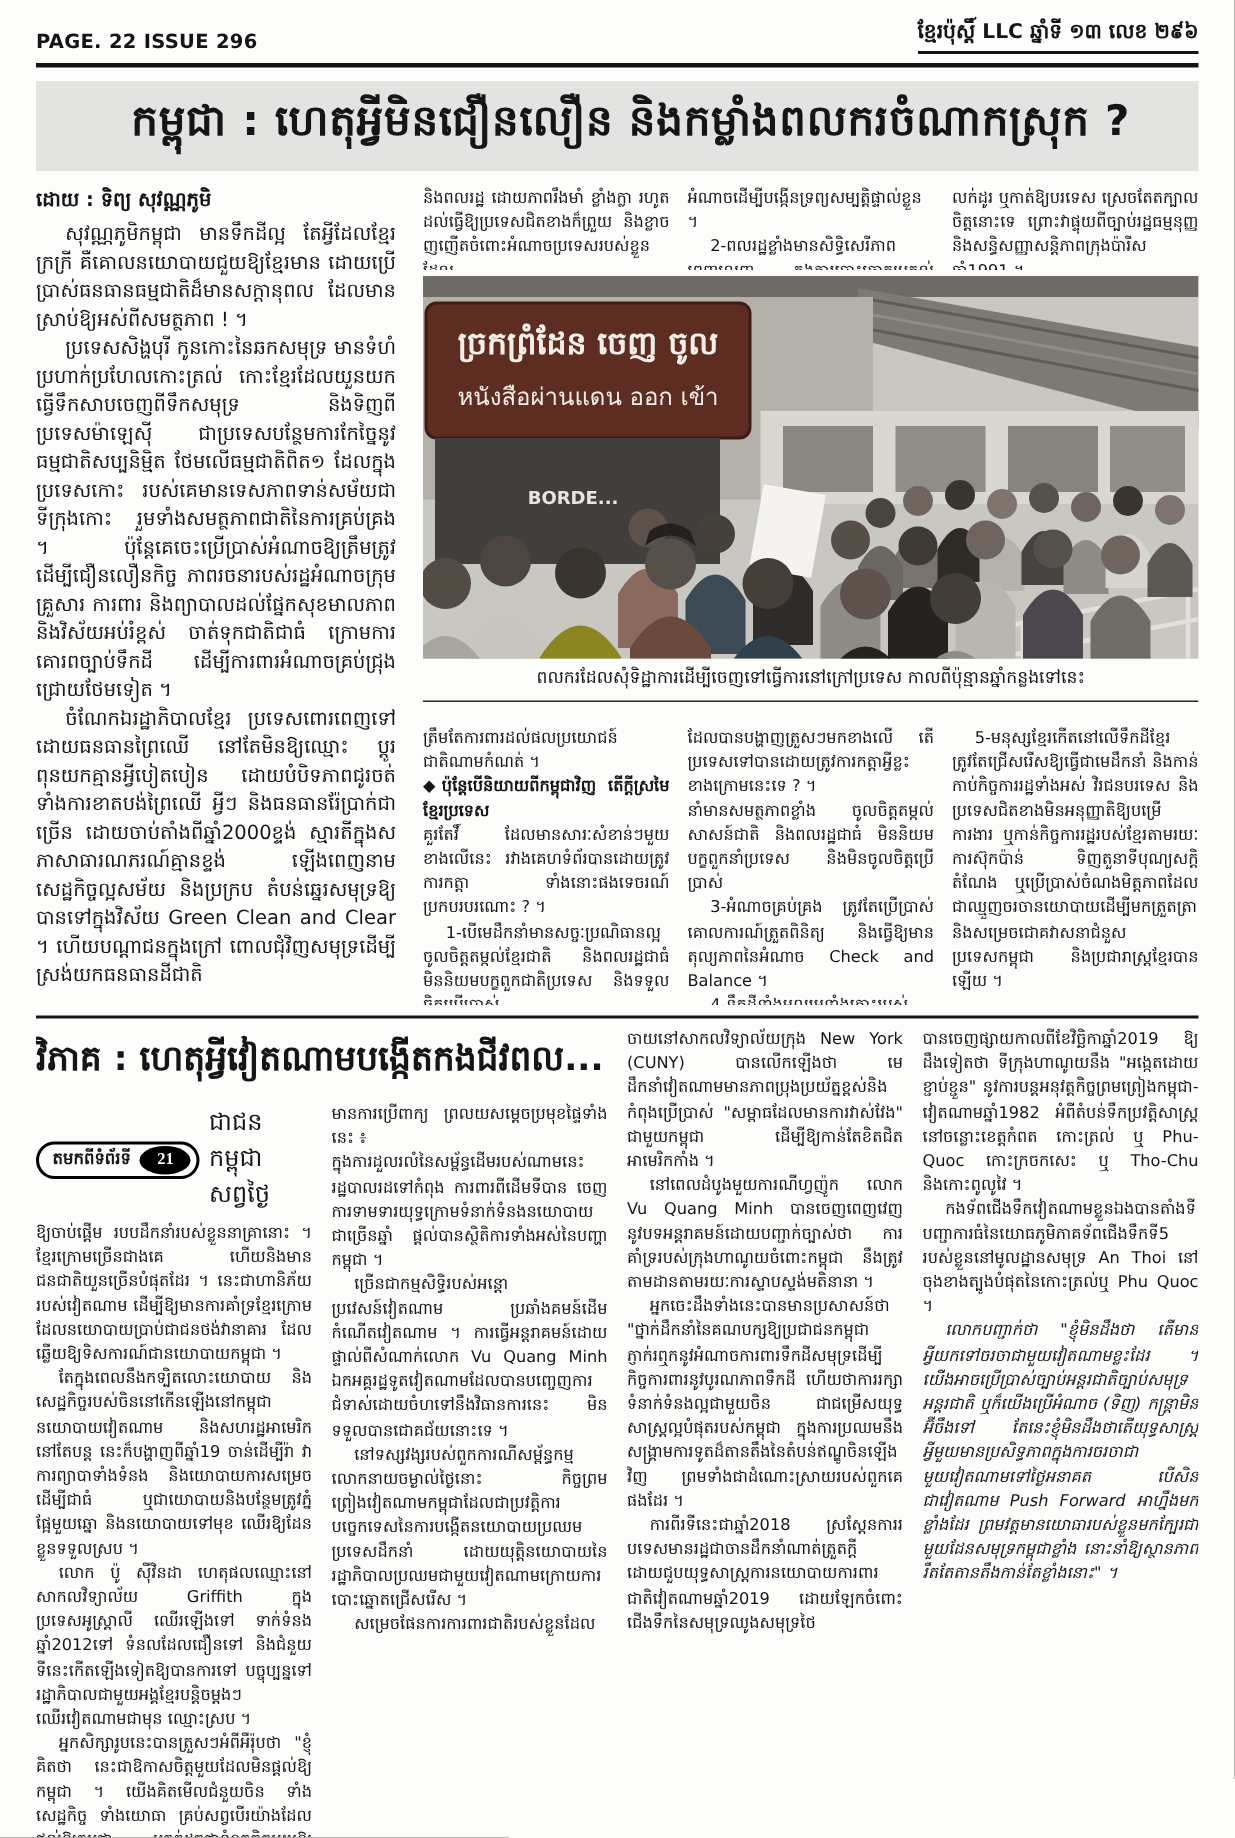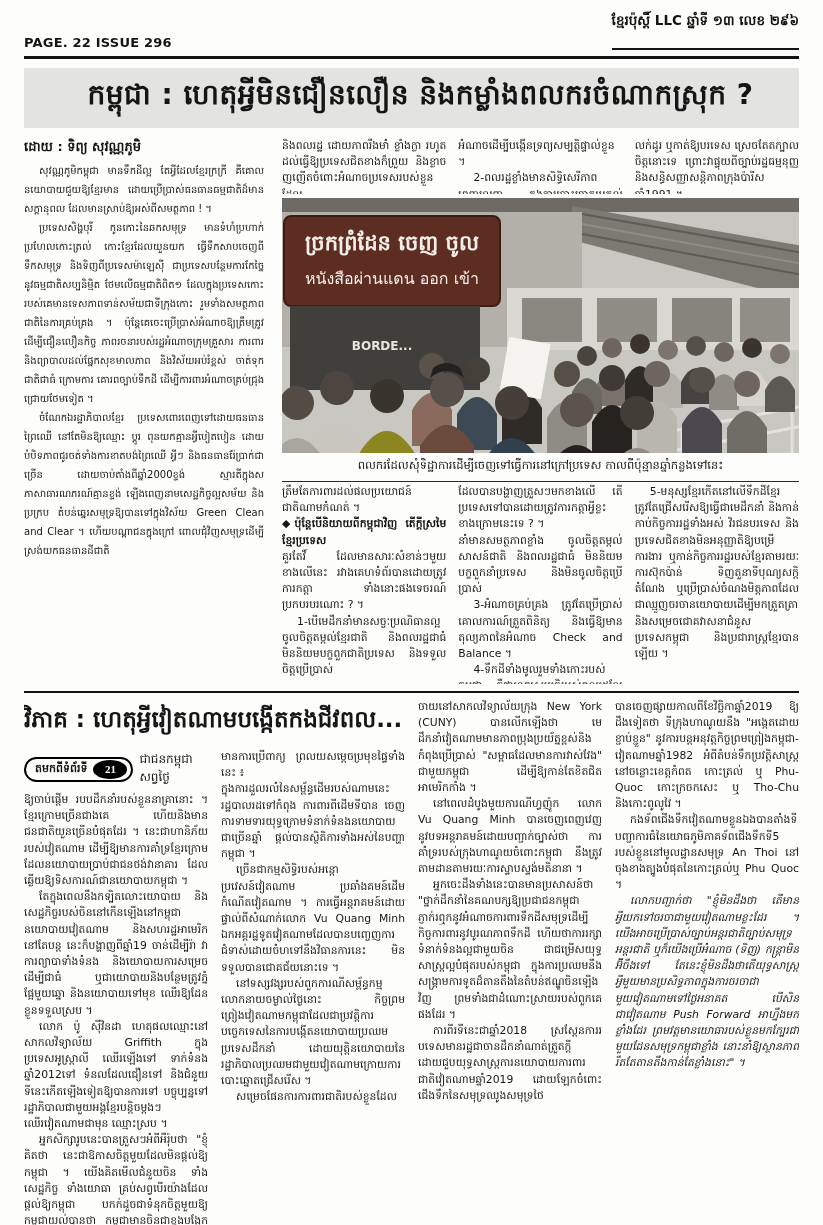--- a/index.html
+++ b/index.html
@@ -9,43 +9,43 @@
     font-family:"DejaVu Sans", sans-serif;
     margin:0 auto; padding:12px 24px 10px 24px; overflow:hidden; position:relative;
   }
   
   .masthead-row {
     display:flex; align-items:flex-end; justify-content:space-between;
     border-bottom:3px solid #141414; padding-bottom:6px;
   }
   .mh-left { font-weight:bold; font-size:13px; letter-spacing:.2px; }
   .mh-center { font-weight:bold; font-size:13.5px; }
-  .mh-right { font-weight:bold; font-size:13.5px; border-bottom:2px solid #141414; padding-bottom:16px; }
+  .mh-right { font-weight:bold; font-size:13.5px; border-bottom:2px solid #141414; padding-bottom:2px; }
   
   .banner {
     margin-top:9px; background:#e3e3e1; text-align:center;
     padding:9px 6px 10px 24px;
   }
   .banner h1 { font-size:28px; font-weight:bold; letter-spacing:.5px; }
   
   .article1 { display:flex; gap:18px; margin-top:10px; height:546px; overflow:hidden; }
   .col-lead { width:240px; flex:0 0 240px; overflow:hidden; }
   .byline { font-weight:bold; font-size:13px; margin-bottom:4px; }
-  .lead-paras p { font-size:10px; line-height:19px; text-align:justify; text-indent:1.5em; }
+  .lead-paras p { font-size:13px; line-height:19px; text-align:justify; text-indent:1.5em; }
   .right-zone { flex:1; display:flex; flex-direction:column; overflow:hidden; }
   .strip { display:flex; gap:12px; }
   .strip .scol { flex:1; overflow:hidden; }
   .strip p { font-size:10.8px; line-height:16.2px; text-align:justify; text-indent:1.4em; }
   .top-strip { height:56px; margin-bottom:4px; }
   .top-strip .scol p:first-child { text-indent:0; }
   .photo { height:255px; overflow:hidden; background:#c9c7c2; }
   .photo svg { display:block; }
   .caption {
     font-size:11.5px; text-align:center; padding:5px 0 6px 0;
-    border-bottom:1.5px solid #2a2a2a; margin-bottom:2px;
+    border-bottom:1.5px solid #2a2a2a; margin-bottom:16px;
   }
   .bottom-strip { flex:1; overflow:hidden; }
   p.subhead { font-weight:bold; text-indent:0 !important; }
   p.quote { font-style:italic; }
   p.noindent { text-indent:0 !important; }
   
   .article-divider { border:none; border-top:2.5px solid #141414; margin:7px 0 6px 0; }
   
   .article2 {
     display:grid; grid-template-columns:repeat(4,1fr);
@@ -63,21 +63,21 @@
   .badge {
     display:inline-flex; align-items:center; gap:6px;
     border:2px solid #000; border-radius:13px; padding:1px 4px 1px 9px;
     font-weight:bold; font-size:11px; white-space:nowrap;font-family:Liberation Serif, serif;
   }
   .badge-num {
     background:#000; color:#fff; border-radius:50%;
     width:34px; height:19px; display:inline-flex; align-items:center; justify-content:center;
     font-size:11px; font-weight:bold;
   }
-  .lead-in { font-size:12px; }
+  .lead-in { font-size:16px; }
 </style>
 </head>
 <body>
 
 <div class="page">
 
   <div class="masthead-row">
     <span class="mh-left">PAGE. 22  ISSUE 296</span>
     <span class="mh-right">ខ្មែរប៉ុស្តិ៍ LLC ឆ្នាំទី ១៣  លេខ ២៩៦</span>
   </div>

